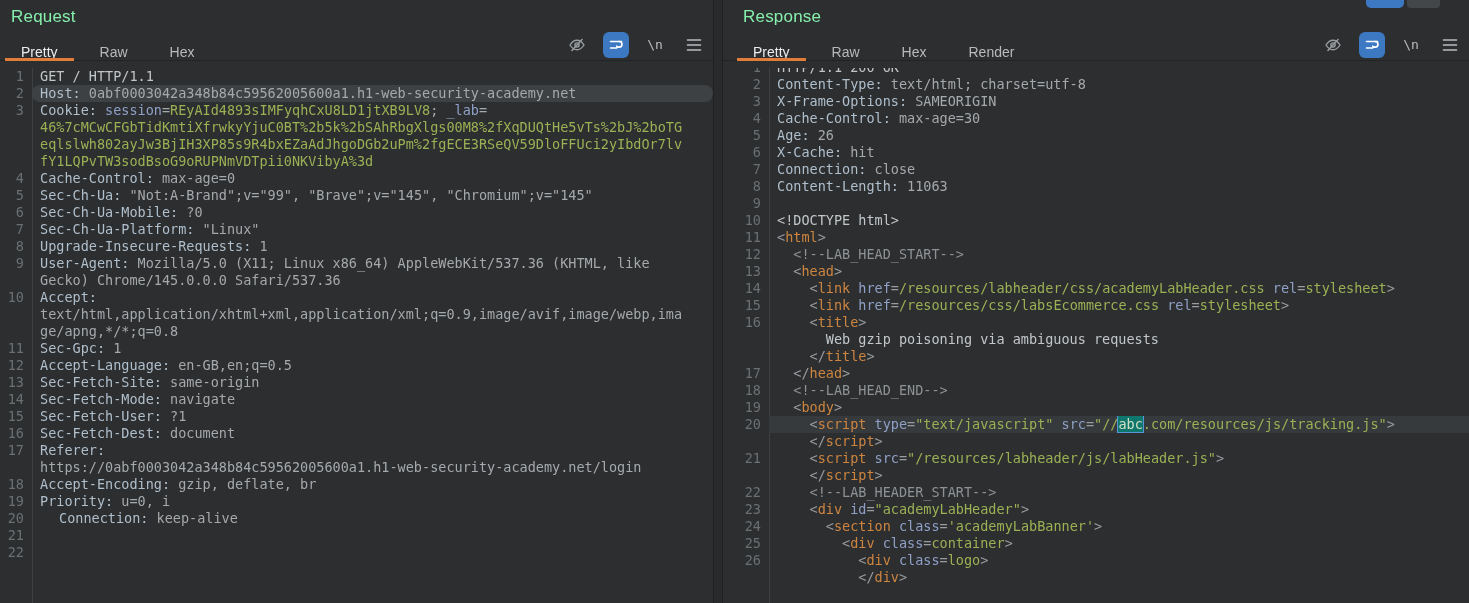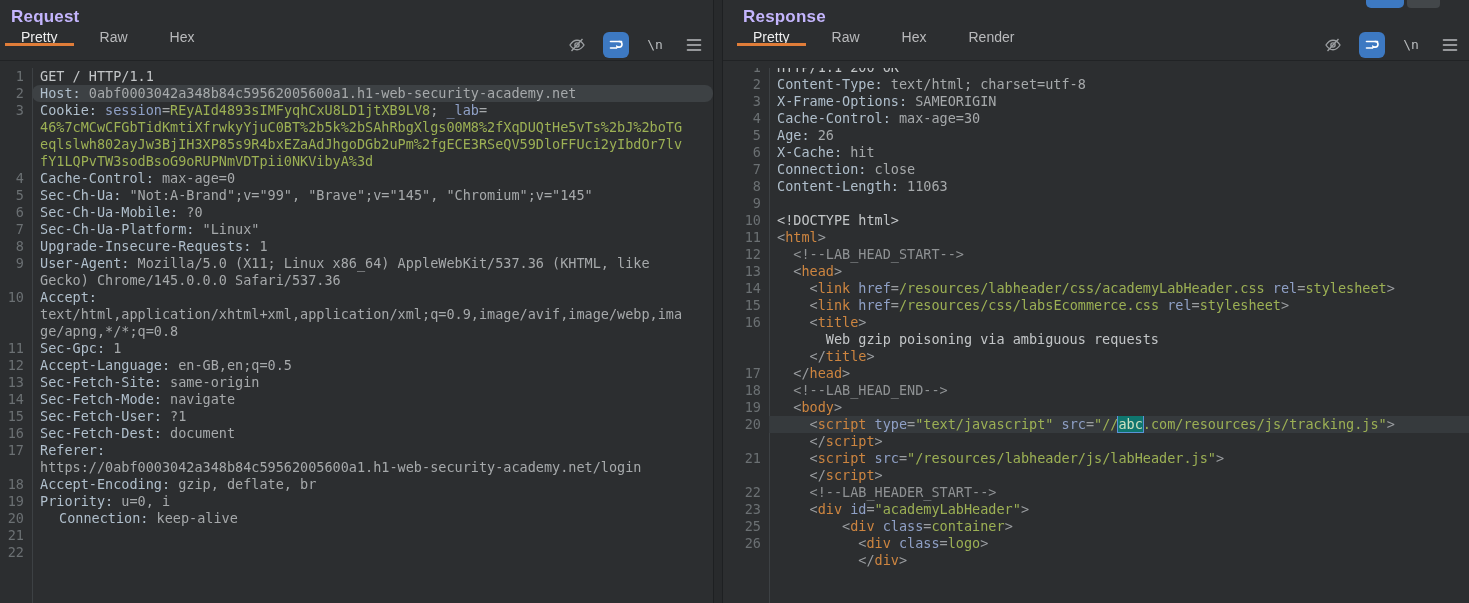--- a/index.html
+++ b/index.html
@@ -3,24 +3,24 @@
 <meta charset="utf-8">
 <style>
   html,body{margin:0;padding:0;background:#232527;}
   .app{position:relative;width:1469px;height:603px;background:#2c2e30;overflow:hidden;
        font-family:"Liberation Sans",sans-serif;}
   .panel{position:absolute;top:0;height:603px;overflow:hidden;}
   .panel-req{left:0;width:713px;}
   .panel-res{left:723px;width:746px;}
   .vdivider{position:absolute;left:713px;top:0;width:10px;height:603px;background:#282a2c;
             border-left:1px solid #1e2022;border-right:1px solid #1e2022;box-sizing:border-box;}
-  .ptitle{margin:0;padding:7px 0 0 11px;font-size:17px;font-weight:bold;color:#c4b5fd;letter-spacing:.2px;}
+  .ptitle{margin:0;padding:7px 0 0 11px;font-size:17px;font-weight:normal;color:#86efac;letter-spacing:.2px;}
   .panel-res .ptitle{padding-left:20px;}
   .tabbar{position:relative;height:31px;margin-top:2px;border-bottom:1px solid #212325;}
-  .tabs{display:flex;align-items:flex-start;height:100%;padding-left:0;}
+  .tabs{display:flex;align-items:flex-end;height:100%;padding-left:0;}
   .panel-res .tabs{padding-left:9px;}
   .tab{position:relative;display:flex;align-items:center;padding:0 21px;font-size:14px;color:#b9babc;cursor:default;}
   .tab.active{color:#ededee;}
   .tab.active::after{content:'';position:absolute;left:5px;right:5px;bottom:-1px;height:3px;background:#e07d39;}
   .icons{position:absolute;right:6px;top:2px;display:flex;align-items:center;gap:13px;height:27px;}
   .iconbtn{display:flex;align-items:center;justify-content:center;width:26px;height:26px;border-radius:6px;}
   .iconbtn.active{background:#3d79c2;}
   .iconbtn .nl{font-family:"DejaVu Sans Mono",monospace;font-size:13px;color:#b9bcbe;}
   .editor{position:absolute;left:0;right:0;top:68px;bottom:0;overflow:hidden;
           font-family:"DejaVu Sans Mono",monospace;font-size:13.5px;line-height:17px;
@@ -355,20 +355,24 @@
           </div>
           <div class="row">
             <span class="gut">22</span>
             <div class="code"><span class="line"><span class="tk-c">    &lt;!--LAB_HEADER_START--&gt;</span></span></div>
           </div>
           <div class="row">
             <span class="gut">23</span>
             <div class="code"><span class="line"><span class="tk-pu">    &lt;</span><span class="tk-t">div</span><span class="tk-hv"> </span><span class="tk-a">id</span><span class="tk-pu">=</span><span class="tk-g">"academyLabHeader"</span><span class="tk-pu">&gt;</span></span></div>
           </div>
           <div class="row">
+            <span class="gut">24</span>
+            <div class="code"><span class="line"><span class="tk-pu">      &lt;</span><span class="tk-t">section</span><span class="tk-hv"> </span><span class="tk-a">class</span><span class="tk-pu">=</span><span class="tk-g">'academyLabBanner'</span><span class="tk-pu">&gt;</span></span></div>
+          </div>
+          <div class="row">
             <span class="gut">25</span>
             <div class="code"><span class="line"><span class="tk-pu">        &lt;</span><span class="tk-t">div</span><span class="tk-hv"> </span><span class="tk-a">class</span><span class="tk-pu">=</span><span class="tk-g">container</span><span class="tk-pu">&gt;</span></span></div>
           </div>
           <div class="row">
             <span class="gut">26</span>
             <div class="code"><span class="line"><span class="tk-pu">          &lt;</span><span class="tk-t">div</span><span class="tk-hv"> </span><span class="tk-a">class</span><span class="tk-pu">=</span><span class="tk-g">logo</span><span class="tk-pu">&gt;</span></span></div>
           </div>
           <div class="row">
             <span class="gut"></span>
             <div class="code"><span class="line"><span class="tk-pu">          &lt;/</span><span class="tk-t">div</span><span class="tk-pu">&gt;</span></span></div>

